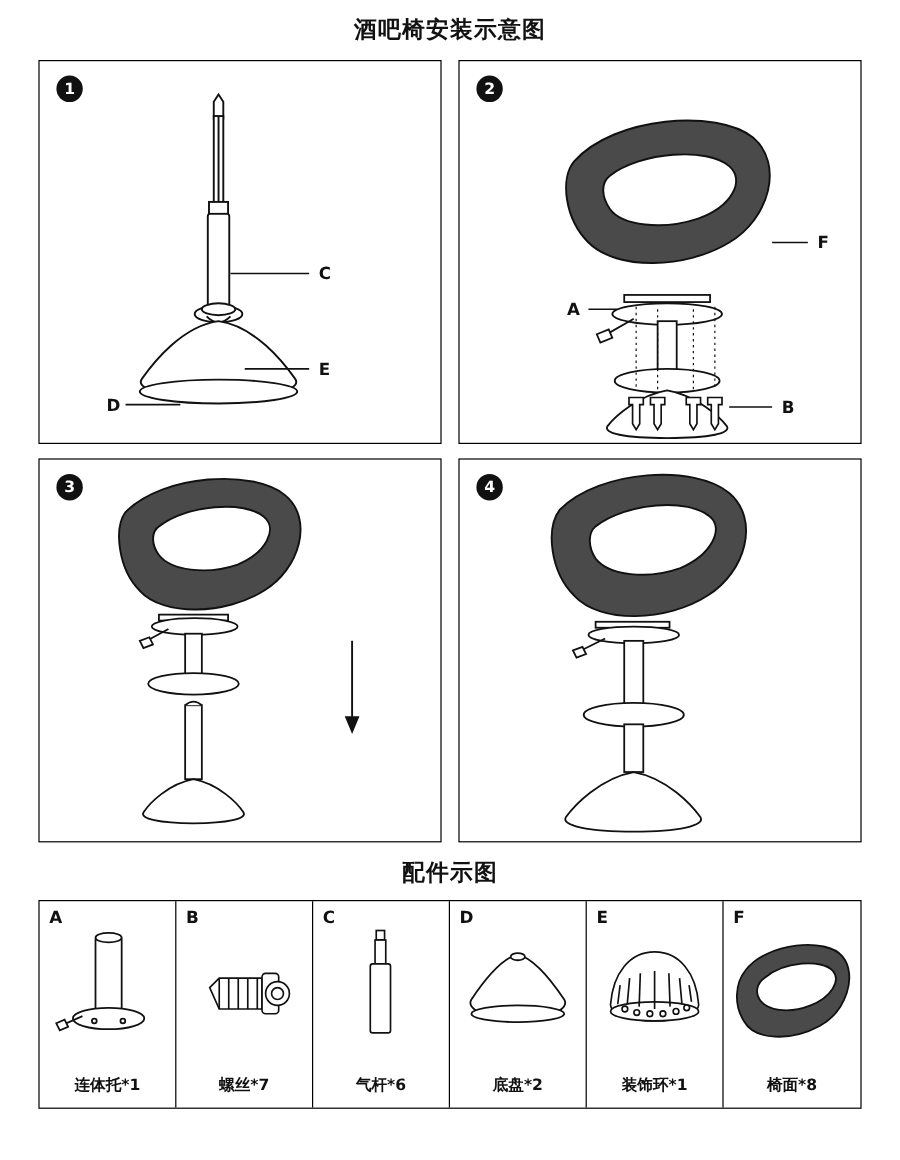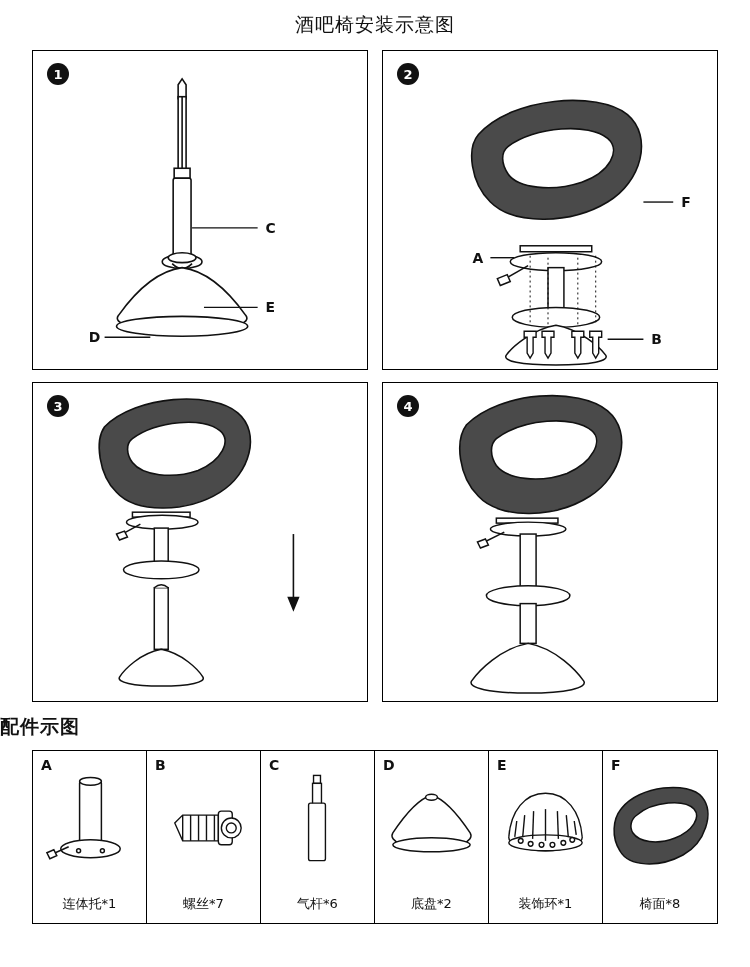--- a/index.html
+++ b/index.html
@@ -7,26 +7,26 @@
     width:750px;height:967px;
     background:#ffffff;
     font-family:"DejaVu Sans","Liberation Sans",sans-serif;
     color:#111;
     position:relative;
     overflow:hidden;
   }
   .title{
     text-align:center;
     font-size:19px;
-    font-weight:normal;
+    font-weight:bold;
     letter-spacing:1px;
     margin-top:12px;
   }
   .title2{
-    text-align:left;
+    text-align:center;
     font-size:19px;
     font-weight:bold;
     letter-spacing:1px;
     margin-top:12px;
   }
   .steps{
     position:relative;
     width:686px;
     margin:12px auto 0 auto;
     display:grid;
@@ -76,21 +76,21 @@
     position:absolute;left:8px;top:6px;
     font-size:14px;font-weight:bold;
   }
   .cell .art{
     flex:1;width:100%;position:relative;
   }
   .cell .art svg{position:absolute;left:0;top:0;width:100%;height:100%;}
   .cell .cap{
     font-size:13px;
     padding-bottom:10px;
-    font-weight:normal;
+    font-weight:bold;
   }
 </style>
 </head>
 <body>
 
 <div class="title">酒吧椅安装示意图</div>
 
 <div class="steps">
 
   <div class="panel">

